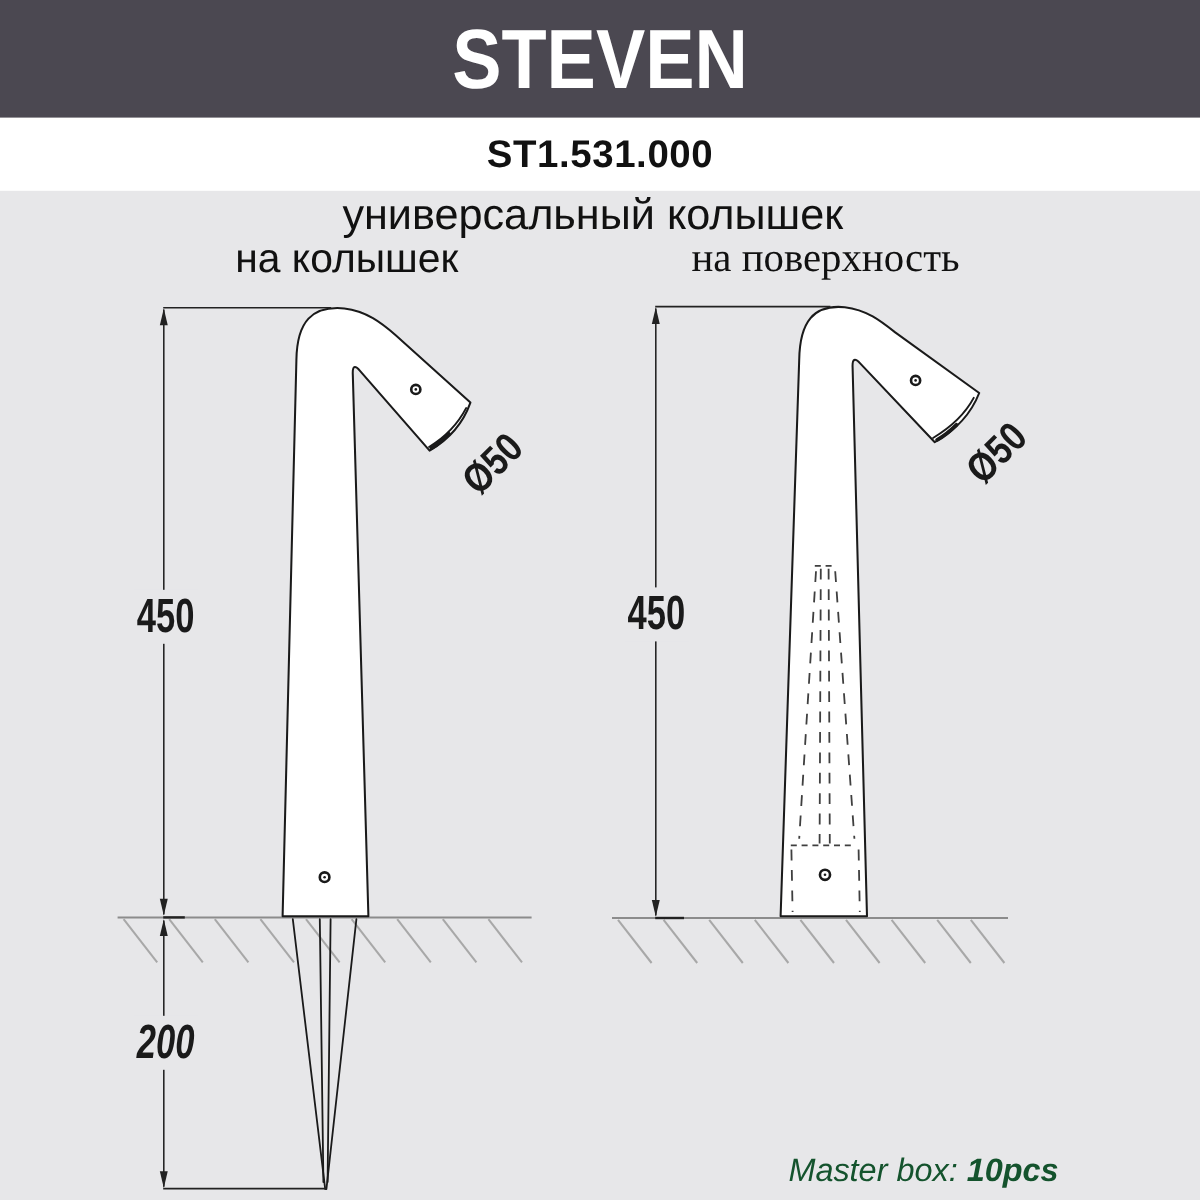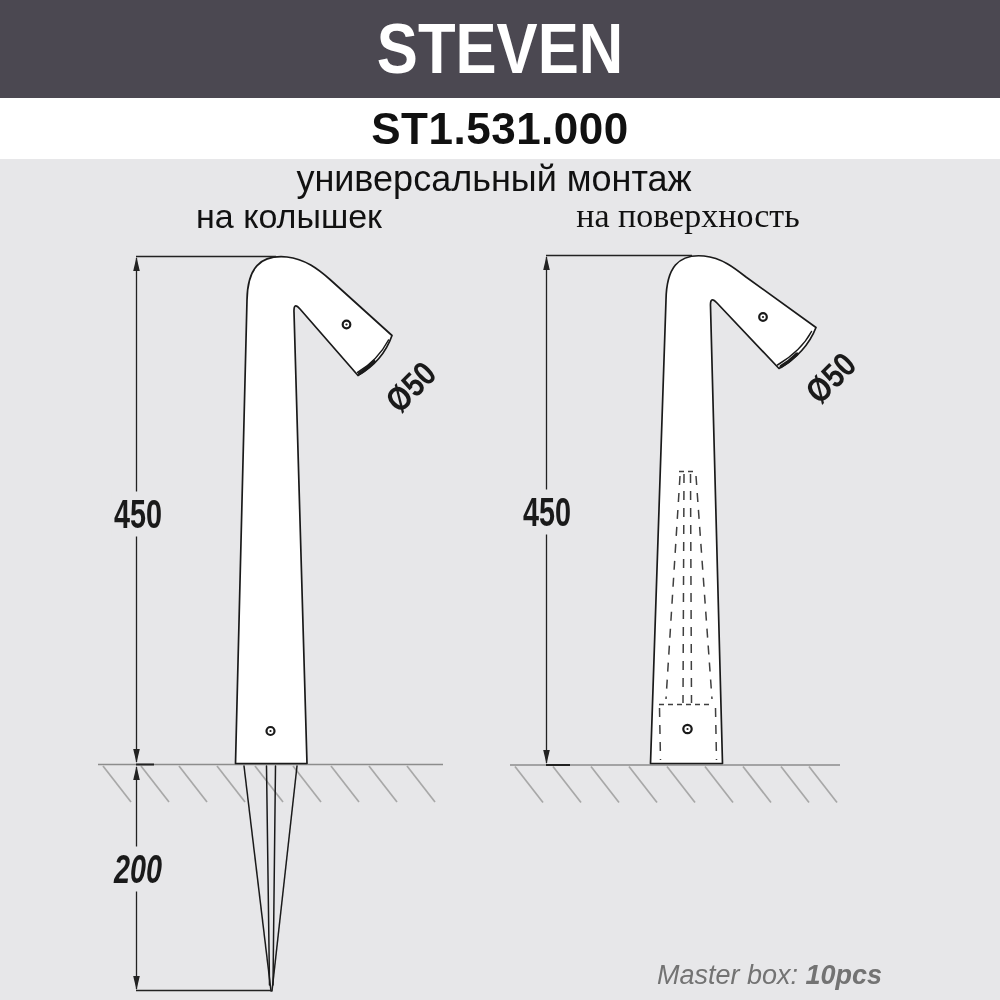--- a/index.html
+++ b/index.html
@@ -19,21 +19,21 @@
     background:var(--banner-bg);text-align:center;line-height:98px;
   }
   .banner .brand{
     display:inline-block;color:var(--banner-text);font-size:70px;font-weight:bold;
     transform:scaleX(.88);letter-spacing:0px;
   }
   .model-strip{
     position:absolute;left:0;top:98px;width:1000px;height:61px;
     background:var(--strip-bg);text-align:center;line-height:61px;
   }
-  .model-strip .model{font-size:44px;font-weight:bold;letter-spacing:0.5px;}
+  .model-strip .model{font-size:32px;font-weight:bold;letter-spacing:0.5px;}
   .subtitle{
     position:absolute;left:494px;top:159px;transform:translateX(-50%);
     font-size:36px;line-height:40px;white-space:nowrap;
   }
   .variant-label{
     position:absolute;top:197px;transform:translateX(-50%);
     font-size:34px;line-height:38px;white-space:nowrap;
   }
   .variant-label.left{left:277px;margin-left:12px;}
   .variant-label.right{left:688px;font-family:Liberation Serif, serif;}
@@ -56,36 +56,36 @@
   }
   .dim-text>span{display:inline-block;transform:scaleX(.72);font-size:40px;
     background:var(--page-bg);padding:0 4px;}
   .dia-text{
     position:absolute;transform:translate(-50%,-50%) rotate(-45deg);
     white-space:nowrap;font-weight:bold;color:var(--line);
   }
   .dia-text>span{display:inline-block;transform:scaleX(.85);font-size:34px;}
   .footer-note{
     position:absolute;left:657px;top:960px;font-style:italic;font-size:27px;
-    white-space:nowrap;color:#737373;
+    white-space:nowrap;color:#14532d;
   }
   .footer-note .qty{font-weight:bold;}
 </style>
 </head>
 <body>
 
 <div class="banner">
   <span class="brand">STEVEN</span>
 </div>
 
 <div class="model-strip">
   <span class="model">ST1.531.000</span>
 </div>
 
-<div class="subtitle">универсальный монтаж</div>
+<div class="subtitle">универсальный колышек</div>
 
 <div class="variant-label left">на колышек</div>
 <div class="variant-label right">на поверхность</div>
 
 <svg class="drawing" width="1000" height="1000" viewBox="0 0 1000 1000">
 
   <g>
     <line class="ground-line" x1="98" y1="764.5" x2="443" y2="764.5"></line>
     <line class="hatch" x1="103" y1="766" x2="131" y2="802"></line>
     <line class="hatch" x1="141" y1="766" x2="169" y2="802"></line>

